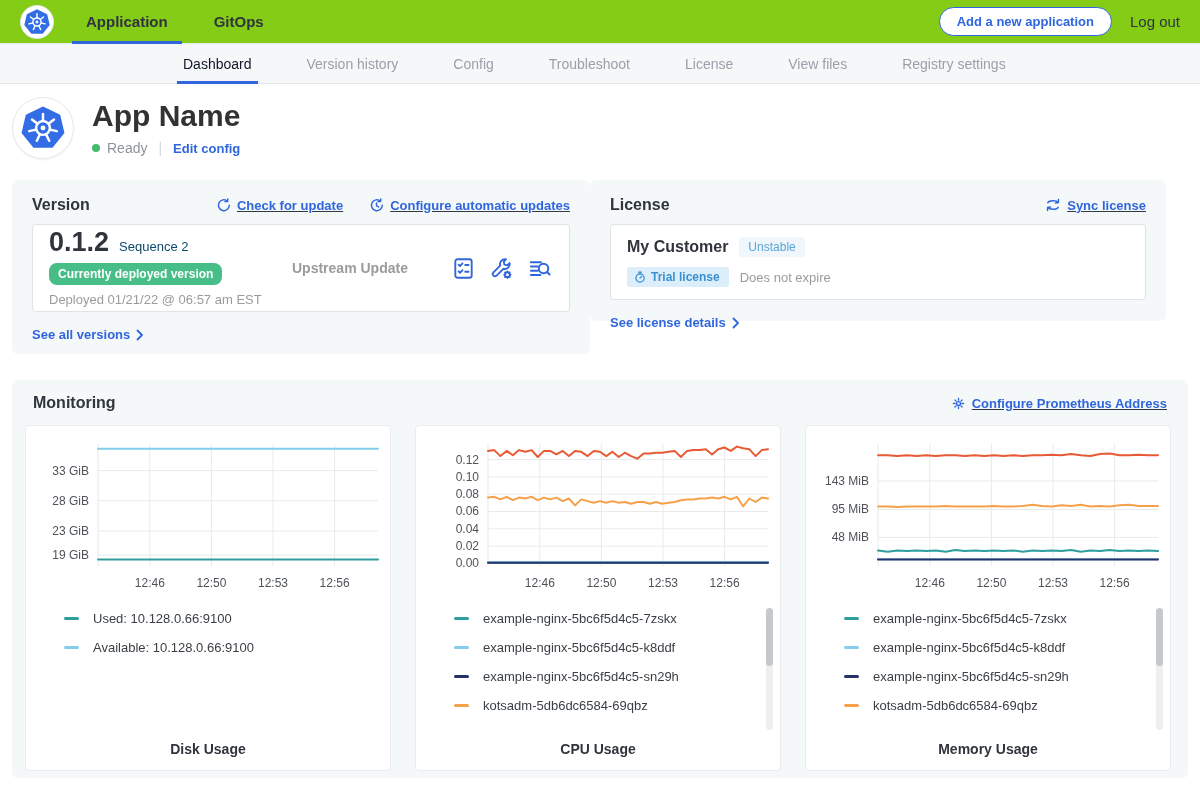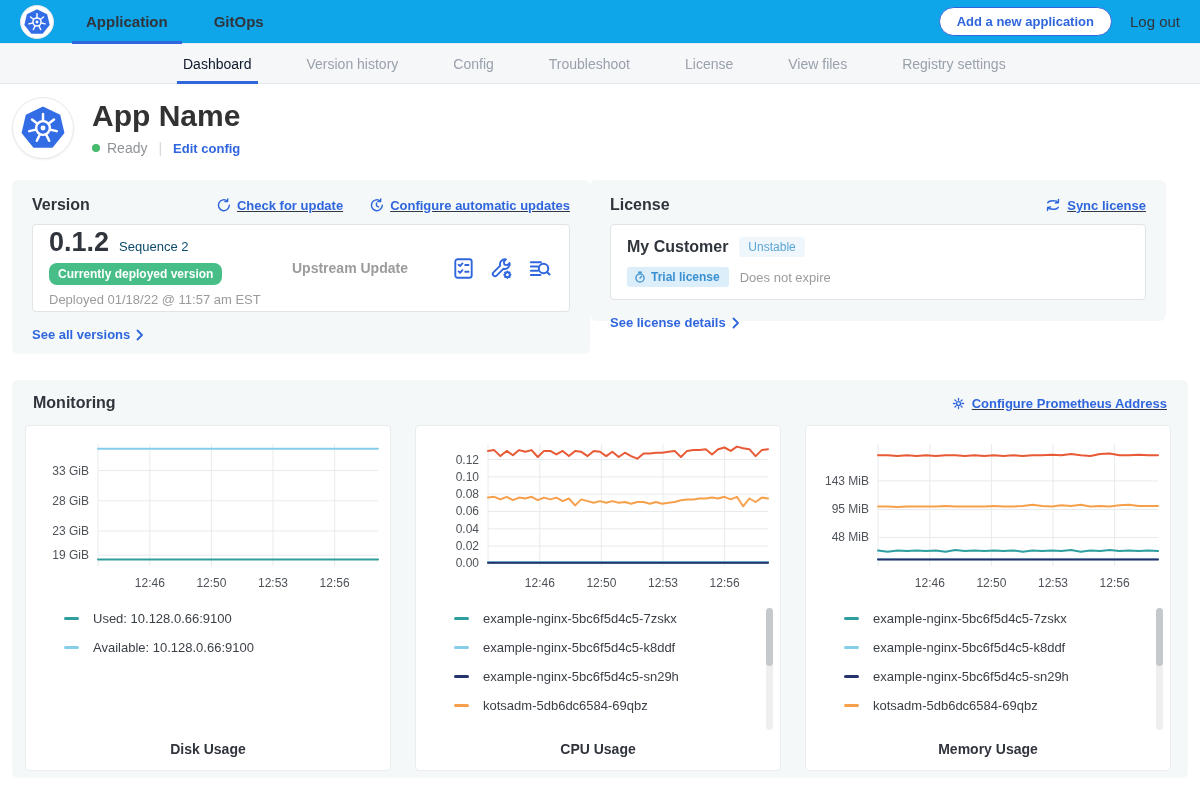--- a/index.html
+++ b/index.html
@@ -4,21 +4,21 @@
 <style>
   * { box-sizing: border-box; }
   html,body { margin:0; padding:0; }
   body {
     width:1200px; height:796px; overflow:hidden;
     background:#ffffff;
     font-family:"Liberation Sans", sans-serif;
     color:#323846;
   }
   
-  .topnav { height:44px; display:flex; align-items:stretch; border-bottom:1px solid #e7eaec; padding:0 20px; background:#0ea5e9; }
+  .topnav { height:44px; display:flex; align-items:stretch; border-bottom:1px solid #e7eaec; padding:0 20px; background:#84cc16; }
   .logo-wrap { display:flex; align-items:center; }
   .logo-circle { width:34px; height:34px; border-radius:50%; border:1px solid #e2e6e9; display:flex; align-items:center; justify-content:center; background:#fff; }
   .topnav-tab { position:relative; display:flex; align-items:center; padding:0 14px; margin-left:18px; font-size:15px; color:#30343c; font-weight:bold; cursor:pointer; }
   .topnav-tab.inactive { font-weight:bold; color:#30343c; }
   .topnav-tab.active::after { content:""; position:absolute; left:0; right:0; bottom:-1px; height:3px; background:#3066dd; }
   .topnav-right { margin-left:auto; display:flex; align-items:center; gap:18px; }
   .pill-btn { height:29px; padding:0 17px; border:1px solid #3066dd; border-radius:15px; background:#fff; color:#3066dd; font-size:13px; font-weight:bold; display:flex; align-items:center; cursor:pointer; }
   .logout { font-size:15px; color:#30343c; cursor:pointer; }
   
   .subnav { height:40px; background:#f5f7f8; border-bottom:1px solid #e4e7ea; display:flex; align-items:stretch; padding-left:183px; gap:55px; }
@@ -171,21 +171,21 @@
         </span>
       </div>
     </div>
     <div class="inner-panel version-panel">
       <div class="v-left">
         <div class="v-num-row">
           <span class="v-number">0.1.2</span>
           <span class="v-seq">Sequence 2</span>
         </div>
         <span class="deployed-badge">Currently deployed version</span>
-        <div class="deployed-at">Deployed 01/18/22 @ 11:57 am EST</div>
+        <div class="deployed-at">Deployed 01/21/22 @ 06:57 am EST</div>
       </div>
       <div class="v-mid">Upstream Update</div>
       <div class="v-icons">
         <span class="icon-btn">
           <svg class="icon" width="23" height="23" viewBox="0 0 16 16" fill="none" stroke="#3066dd" stroke-width="1.3" stroke-linecap="round" stroke-linejoin="round">
             <rect x="2.3" y="1.6" width="11.4" height="12.8" rx="1.6"></rect>
             <polyline points="4.6 5.3 5.6 6.3 7.3 4.5"></polyline>
               <line x1="9.2" y1="5.6" x2="11.5" y2="5.6"></line>
             <polyline points="4.6 10 5.6 11 7.3 9.2"></polyline>
               <line x1="9.2" y1="10.3" x2="11.5" y2="10.3"></line>

